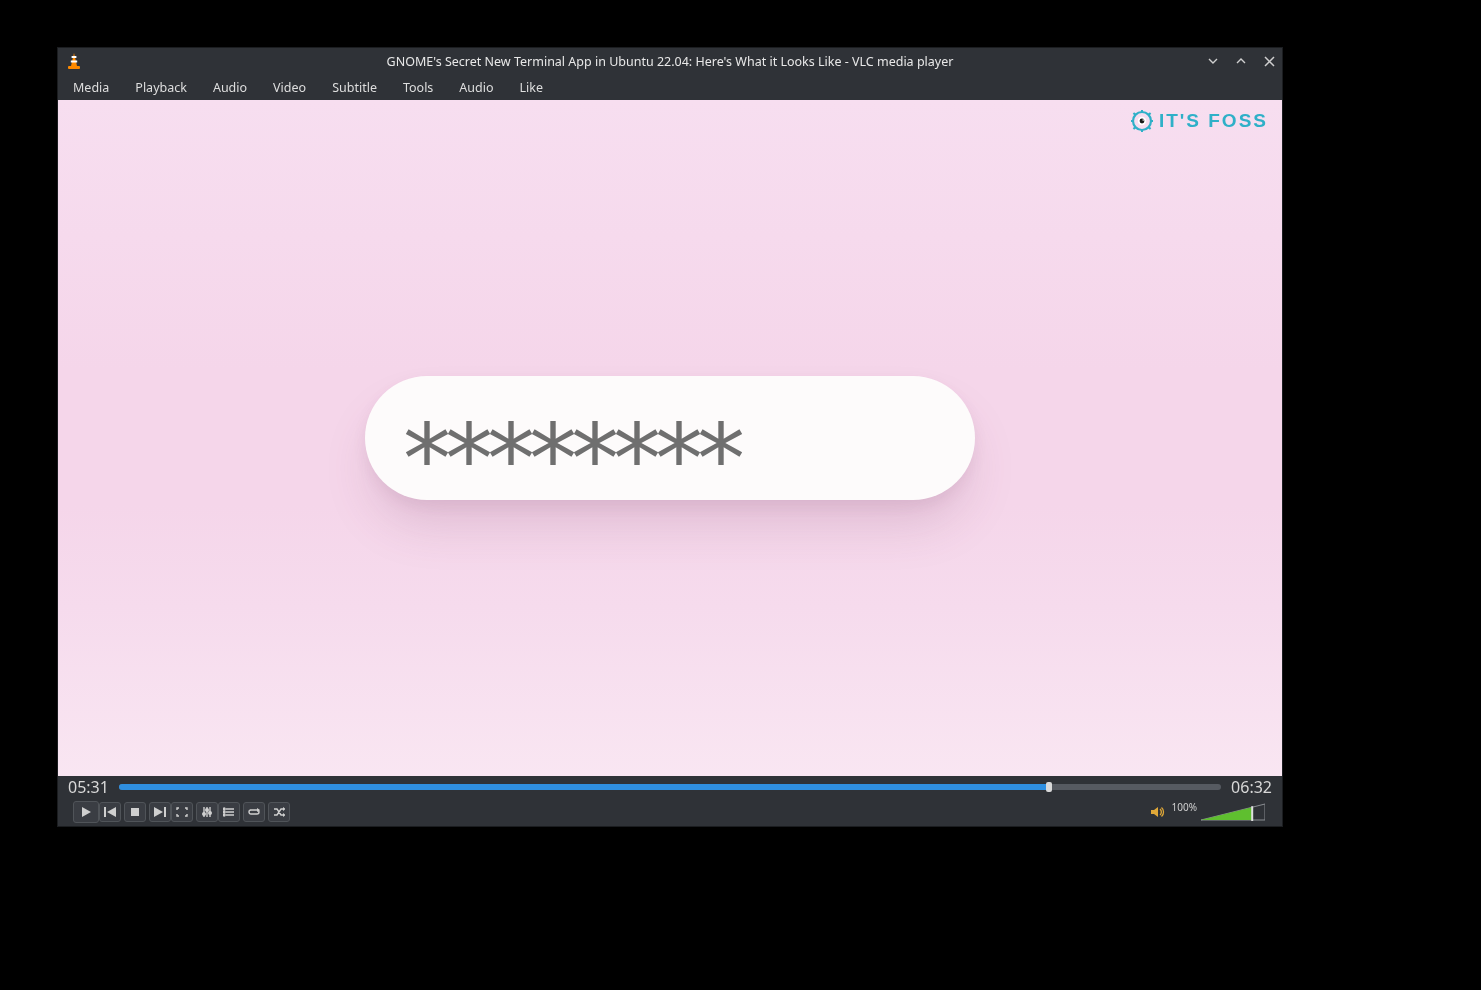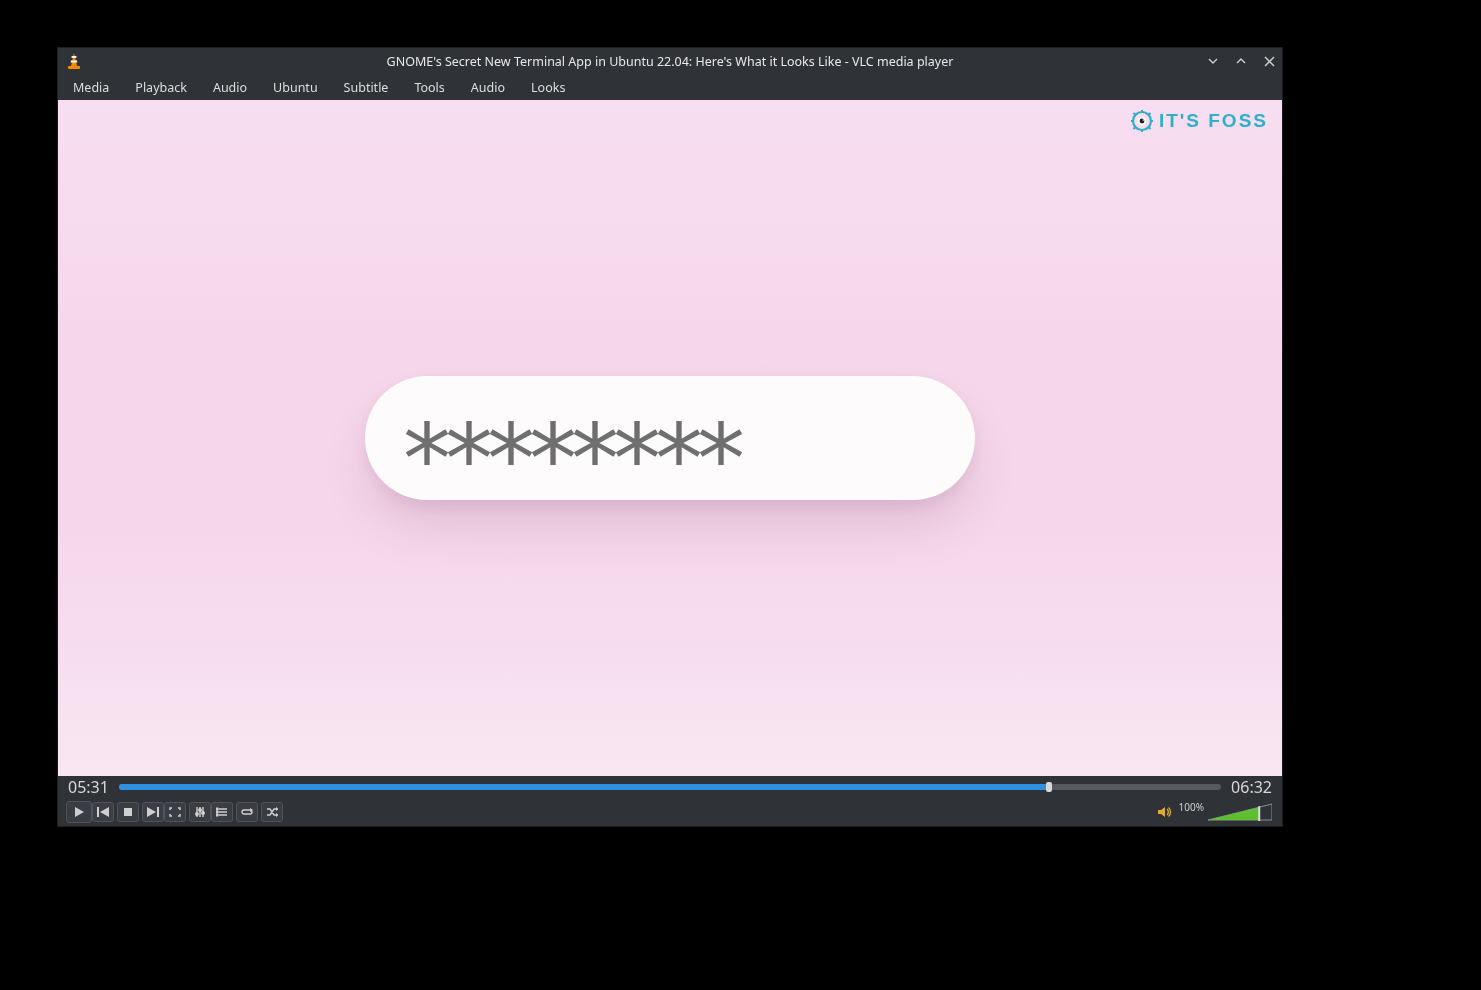--- a/index.html
+++ b/index.html
@@ -60,21 +60,21 @@
     flex:1; height:6px; background:#565a61; border-radius:3px; position:relative; cursor:pointer;
   }
   .seek-fill {
     position:absolute; left:0; top:0; height:100%; background:#2f8fe0; border-radius:3px;
   }
   .seek-handle {
     position:absolute; top:50%; width:6px; height:10px; background:#d9d9d9; transform:translate(-50%,-50%); border-radius:2px;
   }
   
   .controls-row {
-    height:28px; display:flex; align-items:center; padding:0 8px; 
+    height:28px; display:flex; align-items:center; padding:0 15px; 
     background:#2f3237;
   }
   .ctrl-group { display:flex; gap:3px; }
   .ctrl-btn {
     width:22px; height:20px; border:1px solid #505459; background:#3a3d43; border-radius:3px;
     display:flex; align-items:center; justify-content:center; cursor:pointer;
   }
   .ctrl-btn svg { display:block; }
   .ctrl-btn.play { width:26px; height:22px; }
   .spacer { flex:1; }
@@ -116,25 +116,25 @@
               <path d="M1 1 L10 10 M10 1 L1 10"></path>
             </svg>
         </span>
       </div>
     </div>
 
     <div class="menubar">
       <span class="menu-item">Media</span>
       <span class="menu-item">Playback</span>
       <span class="menu-item">Audio</span>
-      <span class="menu-item">Ubuntu</span>
+      <span class="menu-item">Video</span>
       <span class="menu-item">Subtitle</span>
       <span class="menu-item">Tools</span>
       <span class="menu-item">Audio</span>
-      <span class="menu-item">Looks</span>
+      <span class="menu-item">Like</span>
     </div>
 
     <div class="video-area">
       <div class="watermark">
         <span class="gear">
           <svg width="22" height="22" viewBox="0 0 22 22">
             <circle cx="11" cy="11" r="9" fill="none" stroke="#2fb0c8" stroke-width="2.2"></circle>
             <g fill="#2fb0c8">
               <rect x="10" y="0" width="2" height="3"></rect>
                 <rect x="10" y="19" width="2" height="3"></rect>

